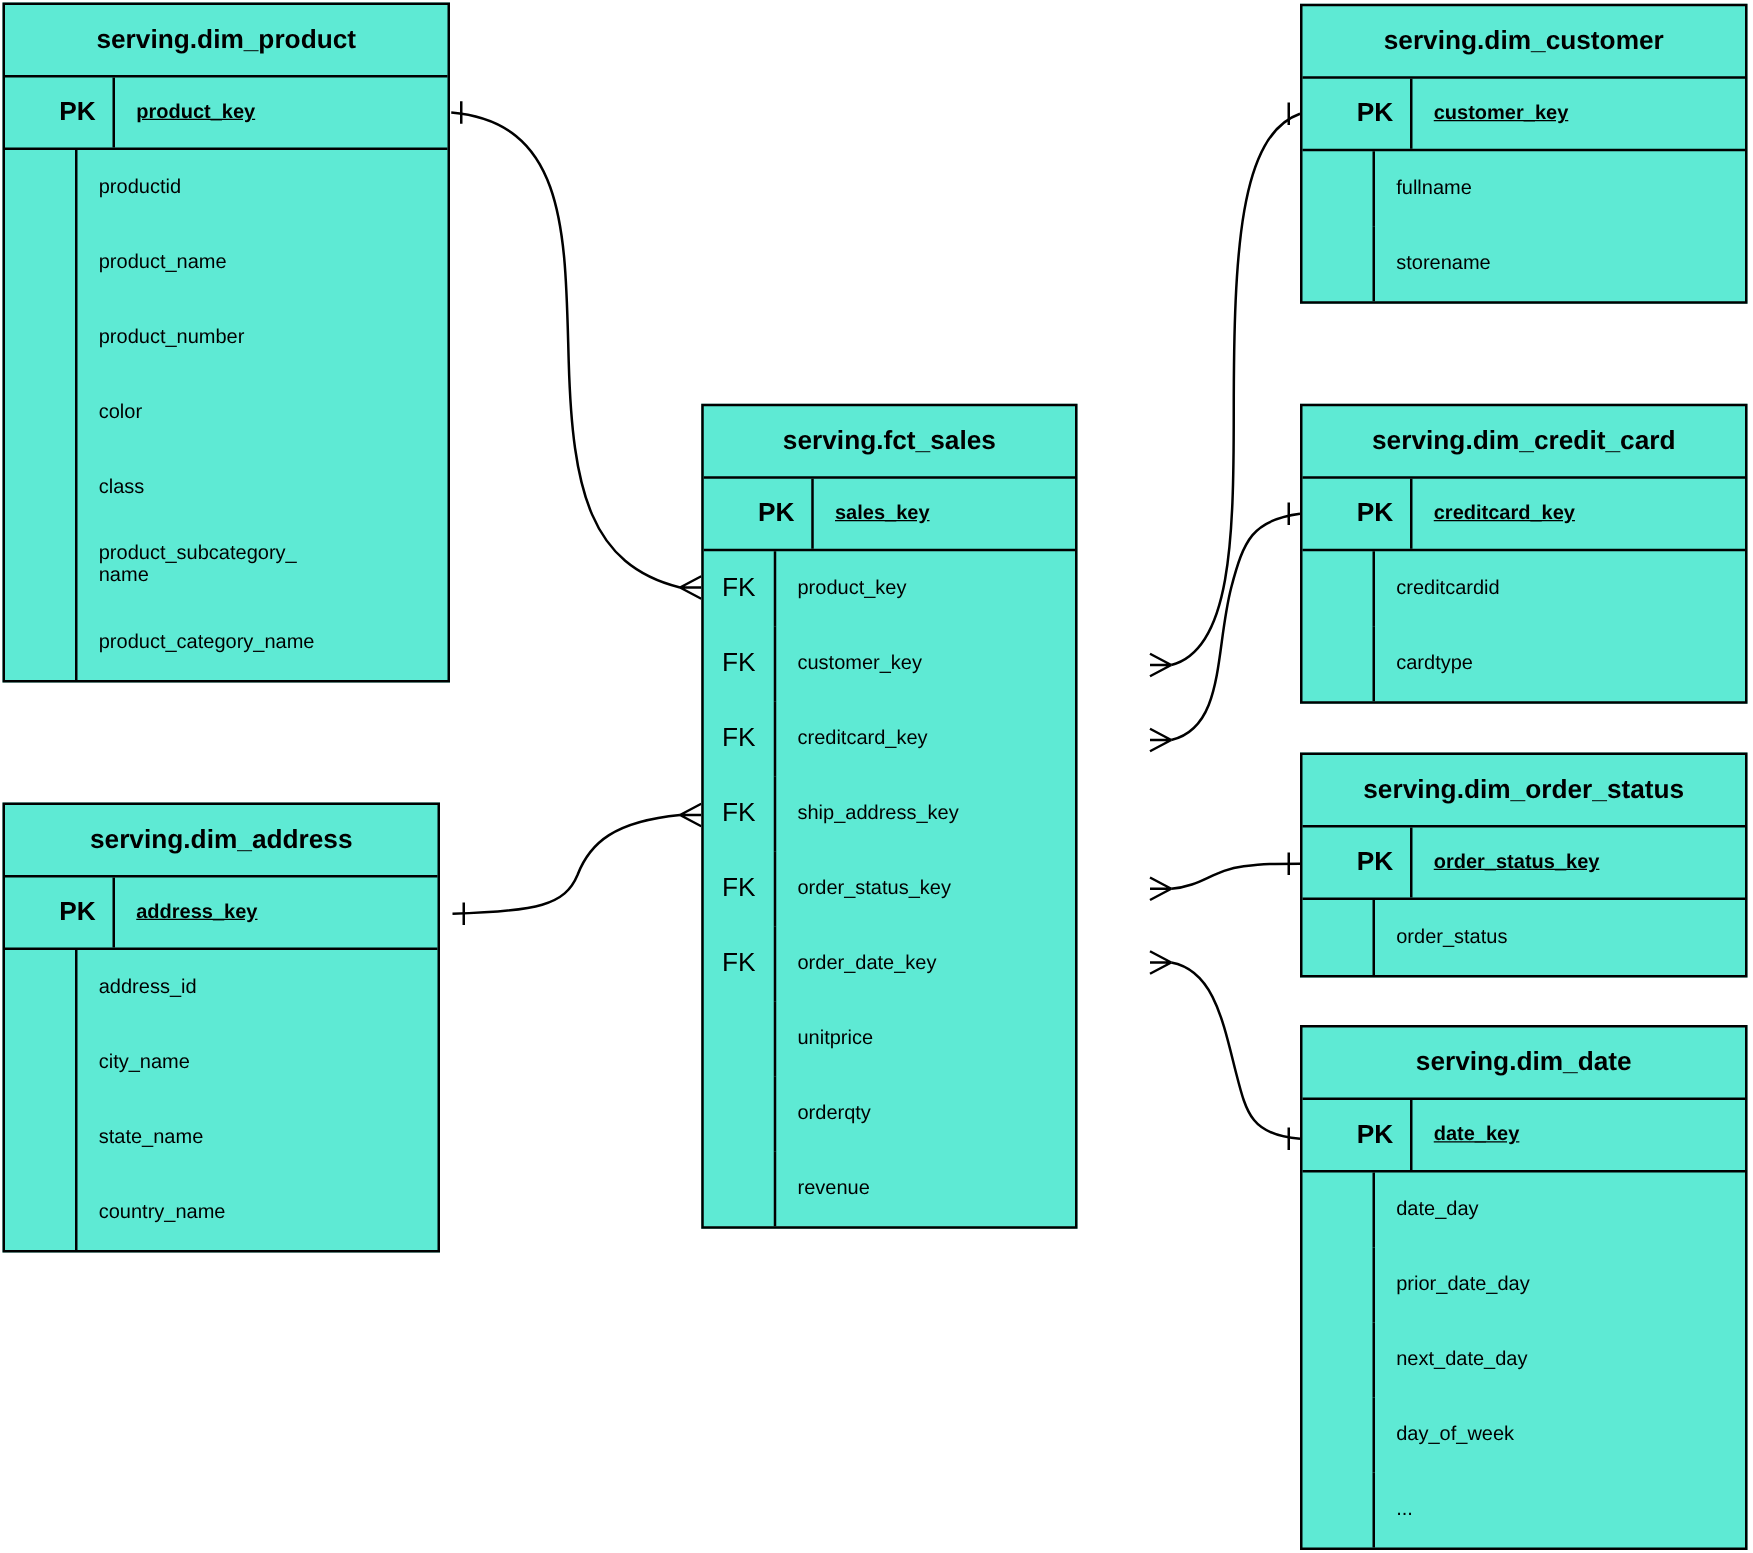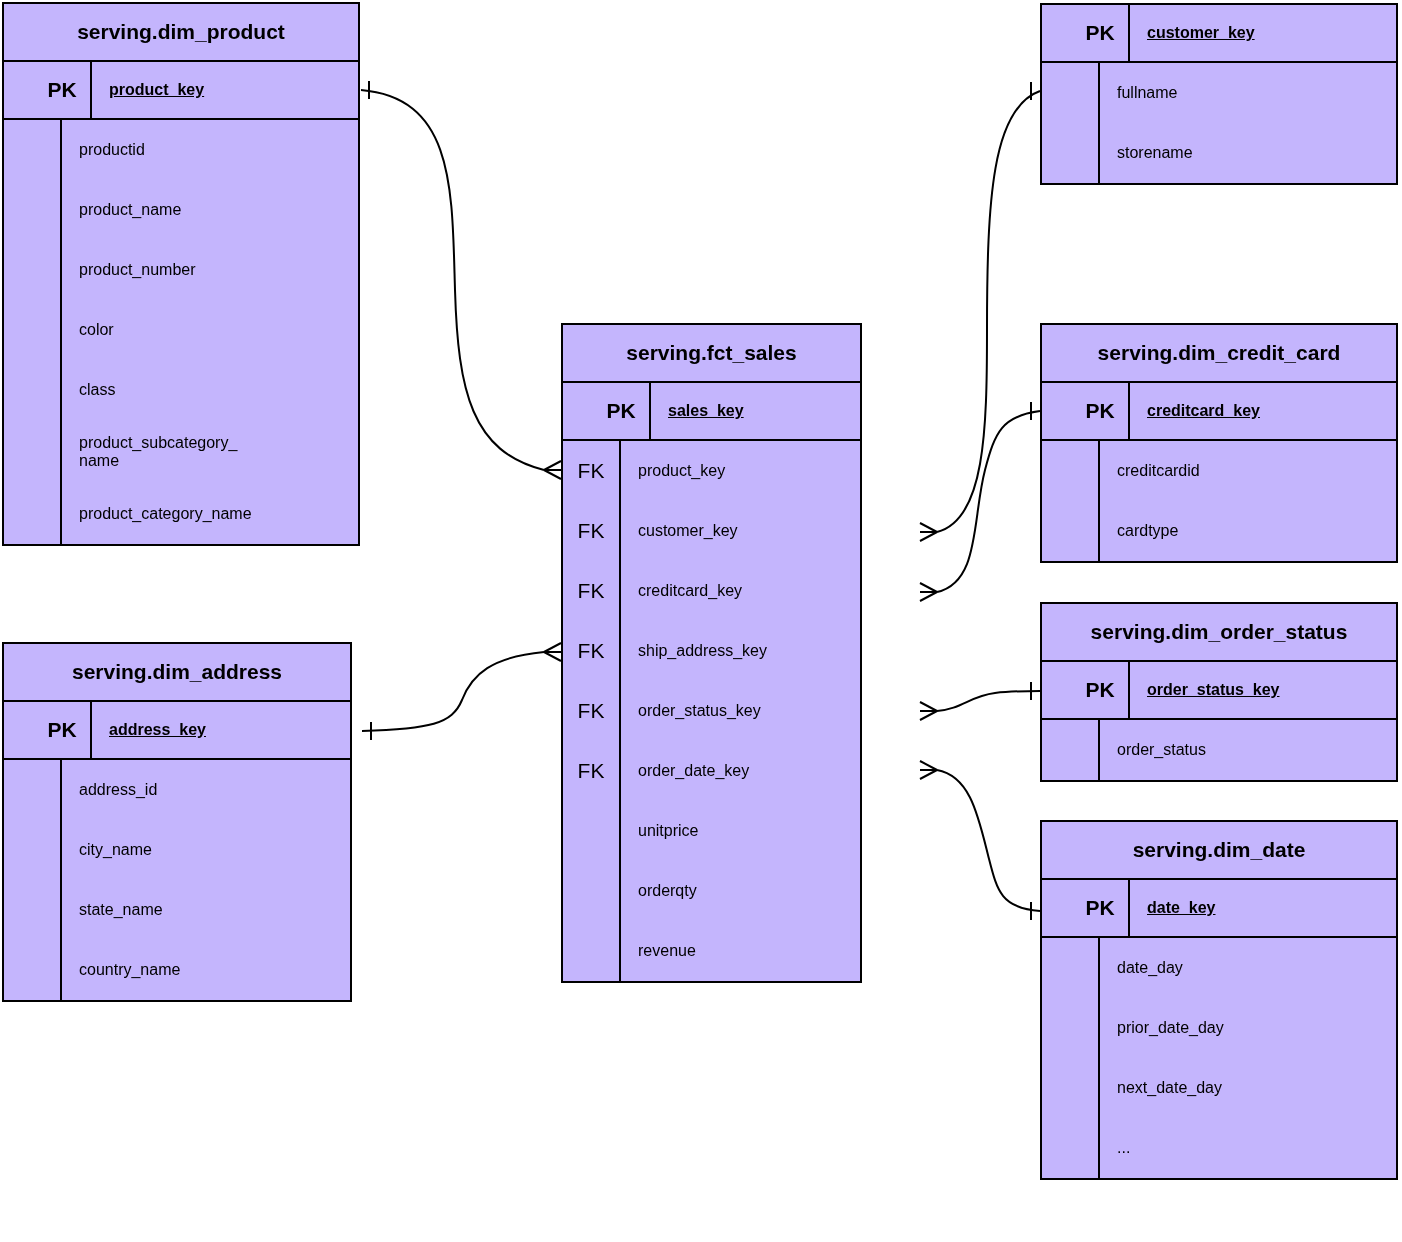--- a/index.html
+++ b/index.html
@@ -23,21 +23,21 @@
     height: 1242px;
     z-index: 0;
   }
   svg.connectors path {
     stroke: #000000;
     stroke-width: 2;
     fill: none;
   }
   .tbl {
     position: absolute;
-    background: #c4b5fd;
+    background: #5eead4;
     border: 2px solid #000000;
     box-sizing: border-box;
     z-index: 1;
   }
   .tbl-title {
     height: 56px;
     display: flex;
     align-items: center;
     justify-content: center;
     font-weight: bold;
@@ -222,20 +222,21 @@
           <div class="fld">orderqty</div>
         </div>
       <div class="row frow">
           <div class="key"></div>
           <div class="fld">revenue</div>
         </div>
     </div>
   </div>
 
   <div class="tbl t-dim-customer">
+    <div class="tbl-title">serving.dim_customer</div>
     <div class="row pk-row">
       <div class="key">PK</div>
       <div class="fld">customer_key</div>
     </div>
     <div class="body">
       <div class="row frow">
           <div class="key"></div>
           <div class="fld">fullname</div>
         </div>
       <div class="row frow">
@@ -291,18 +292,22 @@
       <div class="row frow">
           <div class="key"></div>
           <div class="fld">prior_date_day</div>
         </div>
       <div class="row frow">
           <div class="key"></div>
           <div class="fld">next_date_day</div>
         </div>
       <div class="row frow">
           <div class="key"></div>
+          <div class="fld">day_of_week</div>
+        </div>
+      <div class="row frow">
+          <div class="key"></div>
           <div class="fld">...</div>
         </div>
     </div>
   </div>
 
 </div>
 
 </body></html>

